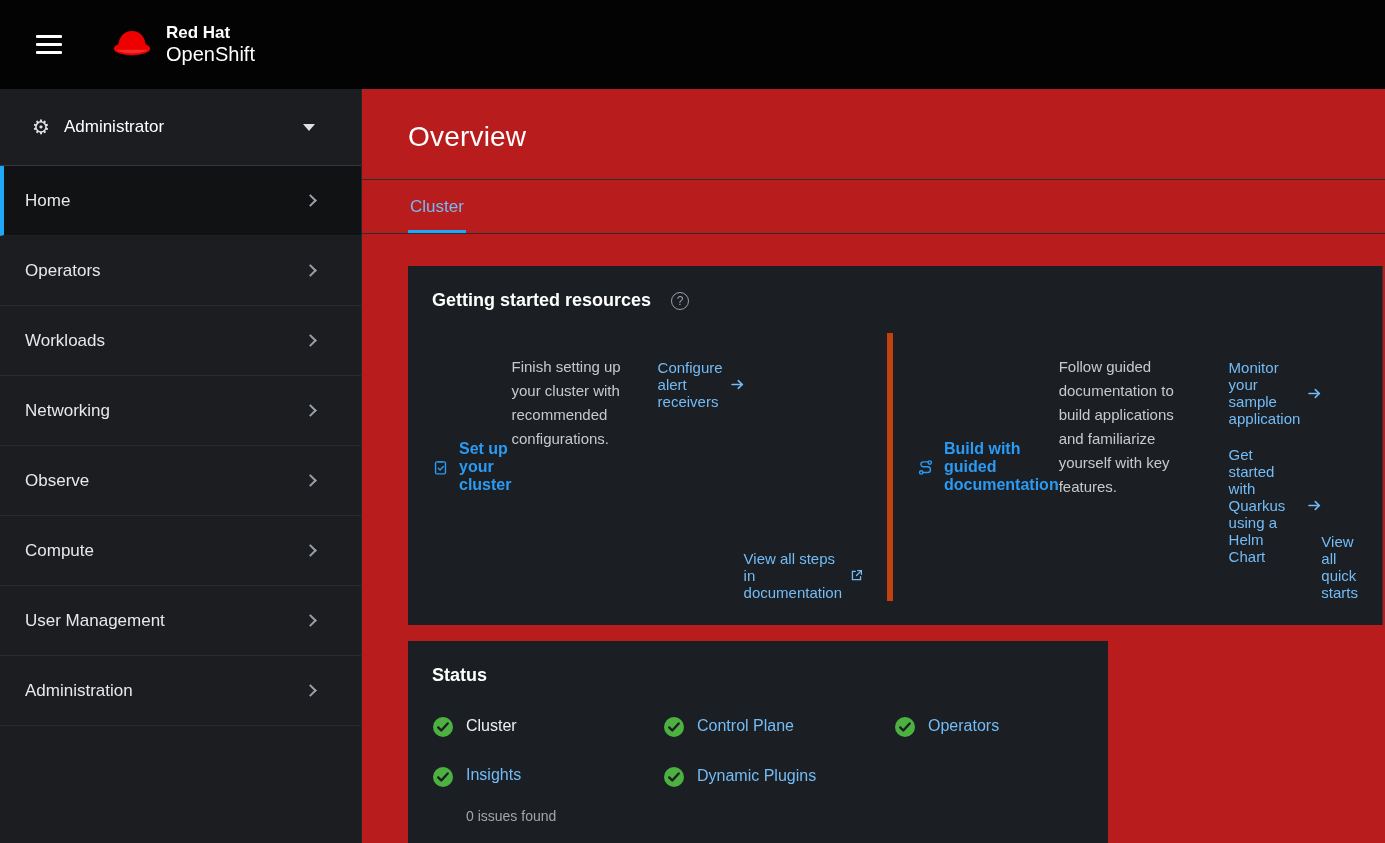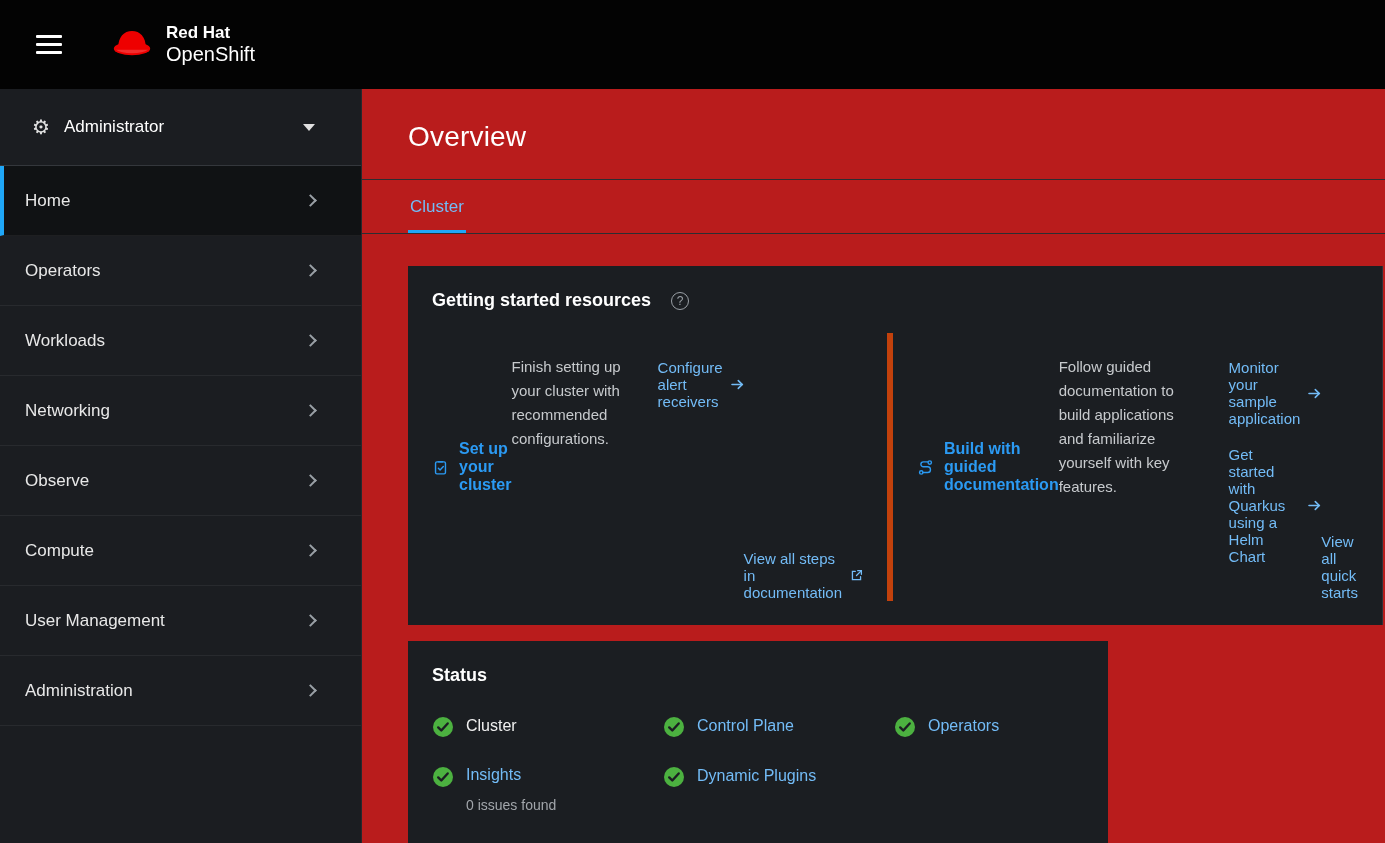--- a/index.html
+++ b/index.html
@@ -71,21 +71,21 @@
   .card-action { font-size:15px; color:#73bcf7; cursor:pointer; }
   .details-list { margin-top:28px; }
   .detail-label { font-size:15px; font-weight:700; color:#fff; margin-top:22px; }
   .detail-label:first-child { margin-top:0; }
   .detail-value { margin-top:8px; font-size:15px; color:#c7cacd; line-height:1.7; word-break:break-all; max-width:270px; }
 
   .status-grid { margin-top:30px; display:grid; grid-template-columns:231px 231px 231px; row-gap:28px; }
   .status-item { display:flex; align-items:flex-start; gap:12px; }
   .status-label { font-size:16px; color:#f0f0f0; padding-top:1px; }
   .status-label.link { color:#73bcf7; cursor:pointer; }
-  .status-sub { font-size:14px; color:#a2a6ab; margin-top:13px; }
+  .status-sub { font-size:14px; color:#a2a6ab; margin-top:24px; }
   svg { display:block; }
 </style>
 </head>
 <body>
 
 <header class="masthead">
   <button class="hamburger-btn">
     <span>
         <i></i>
       </span>

